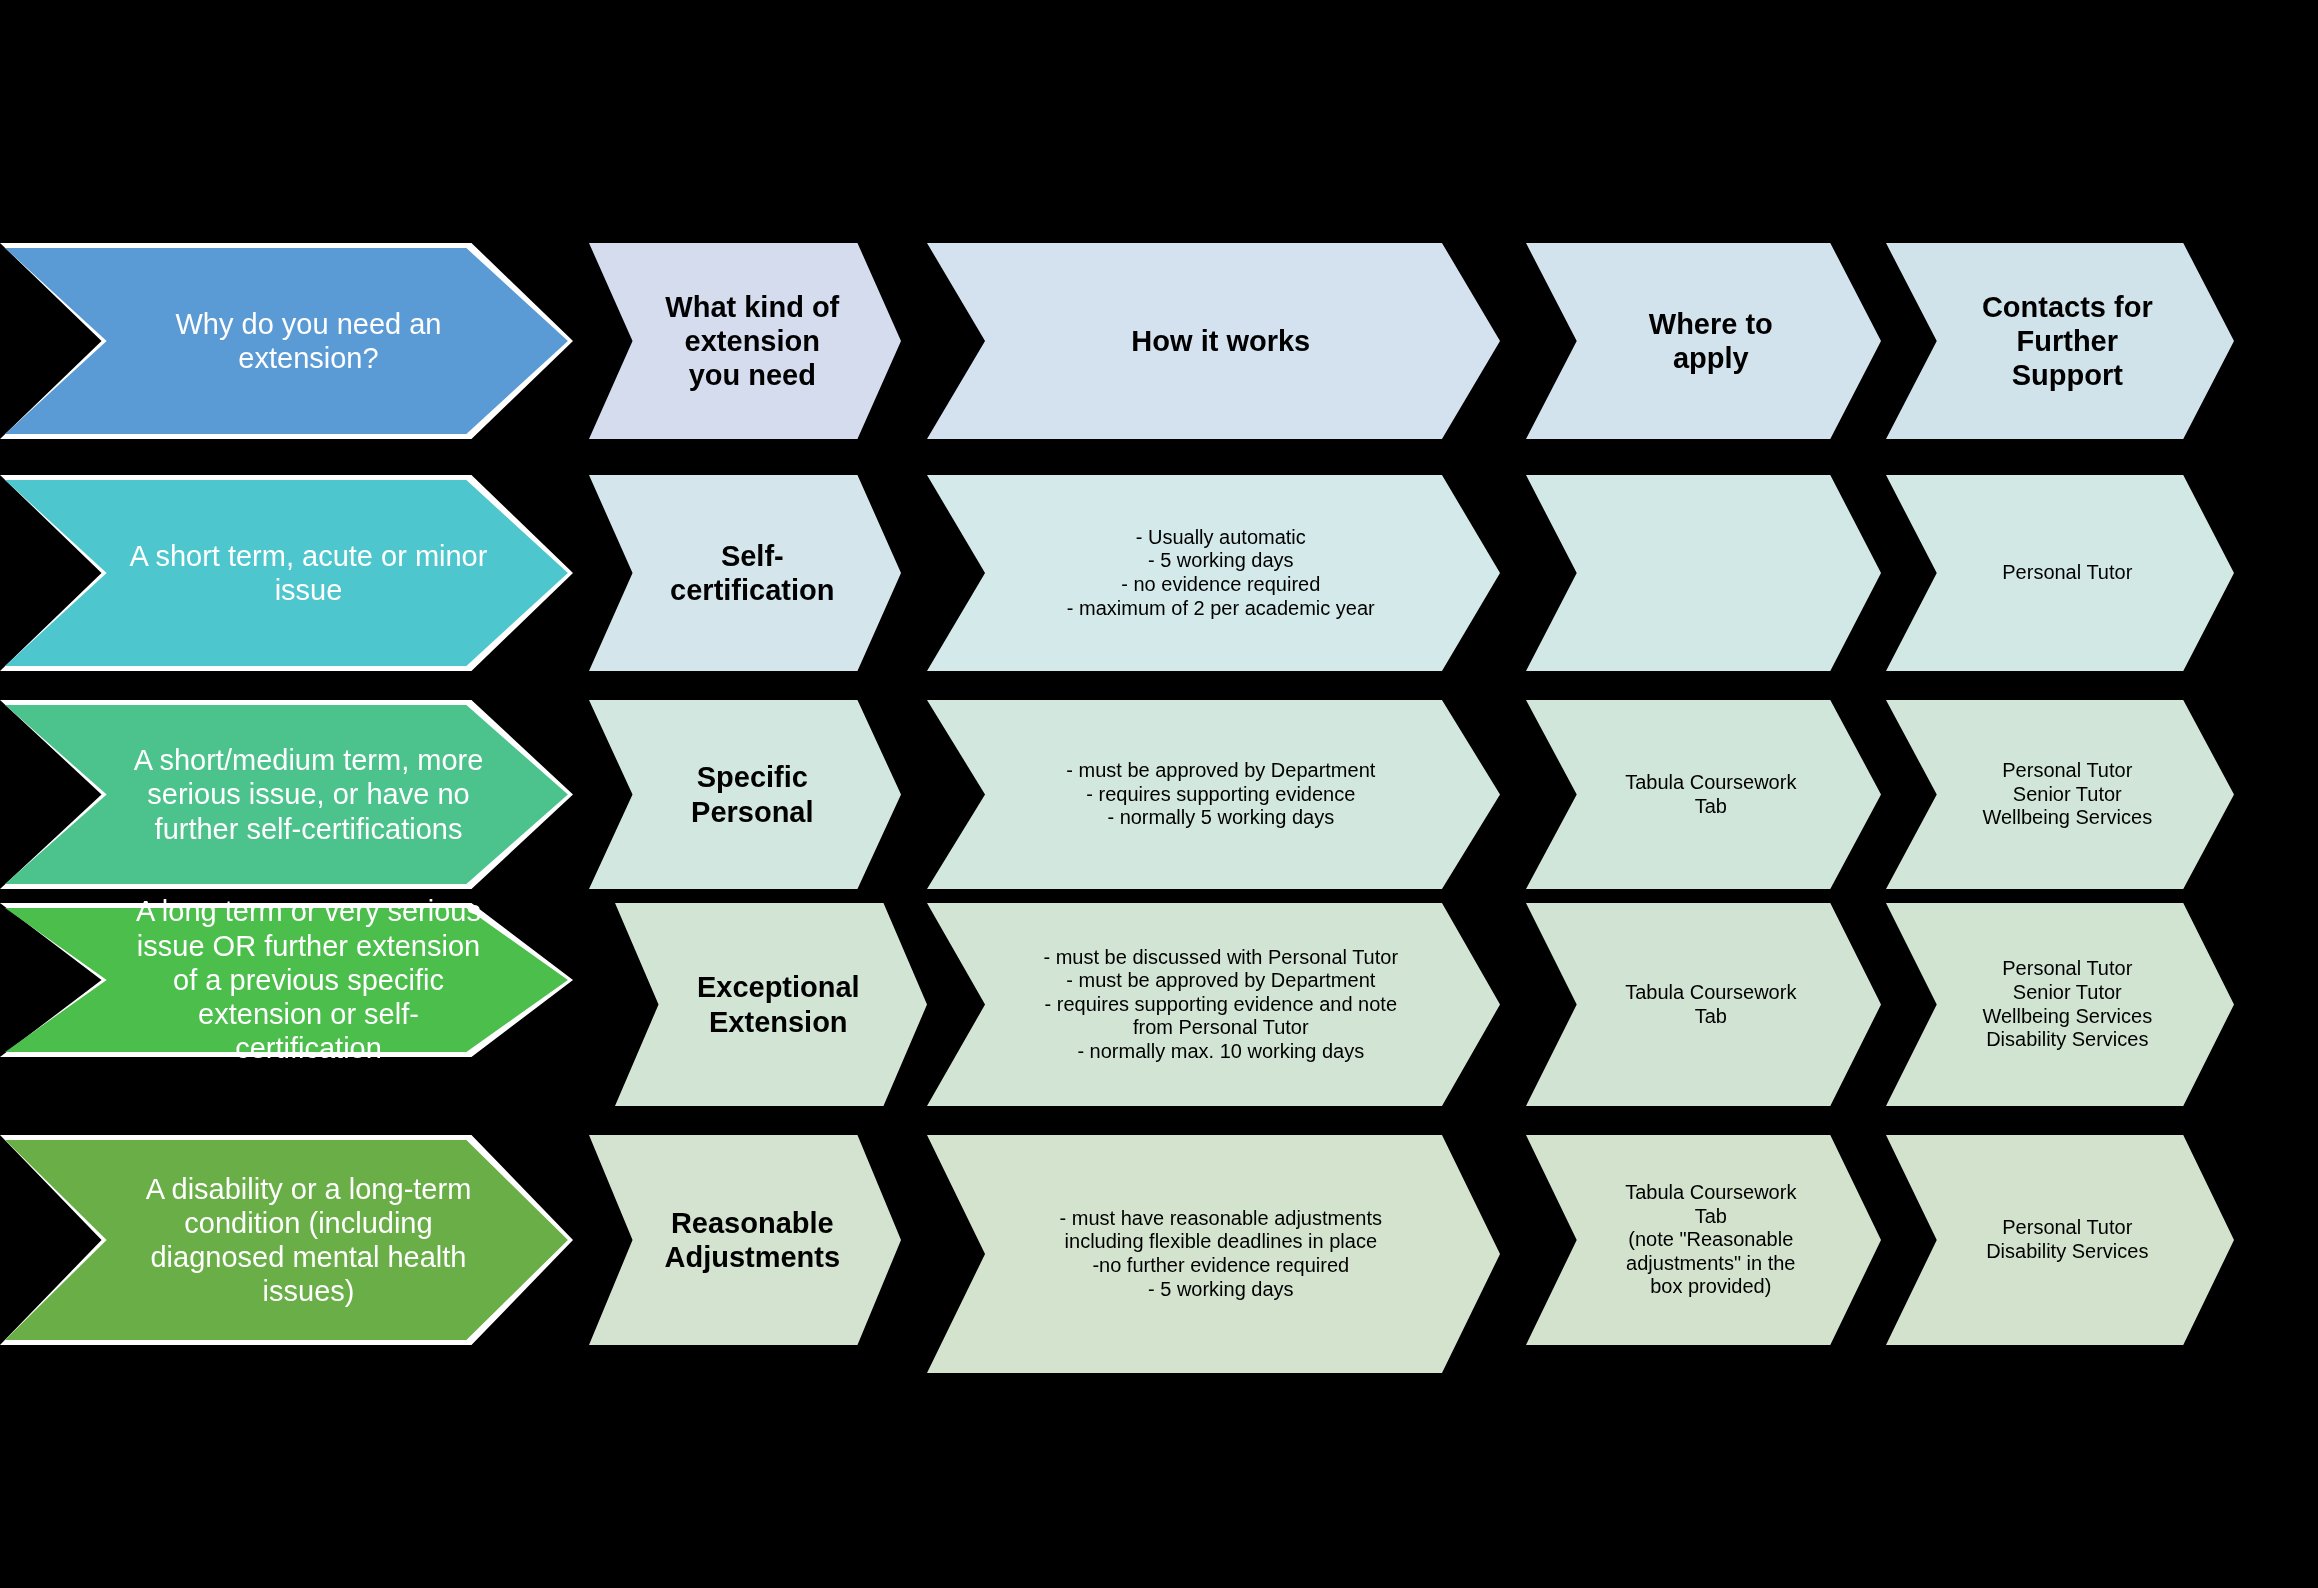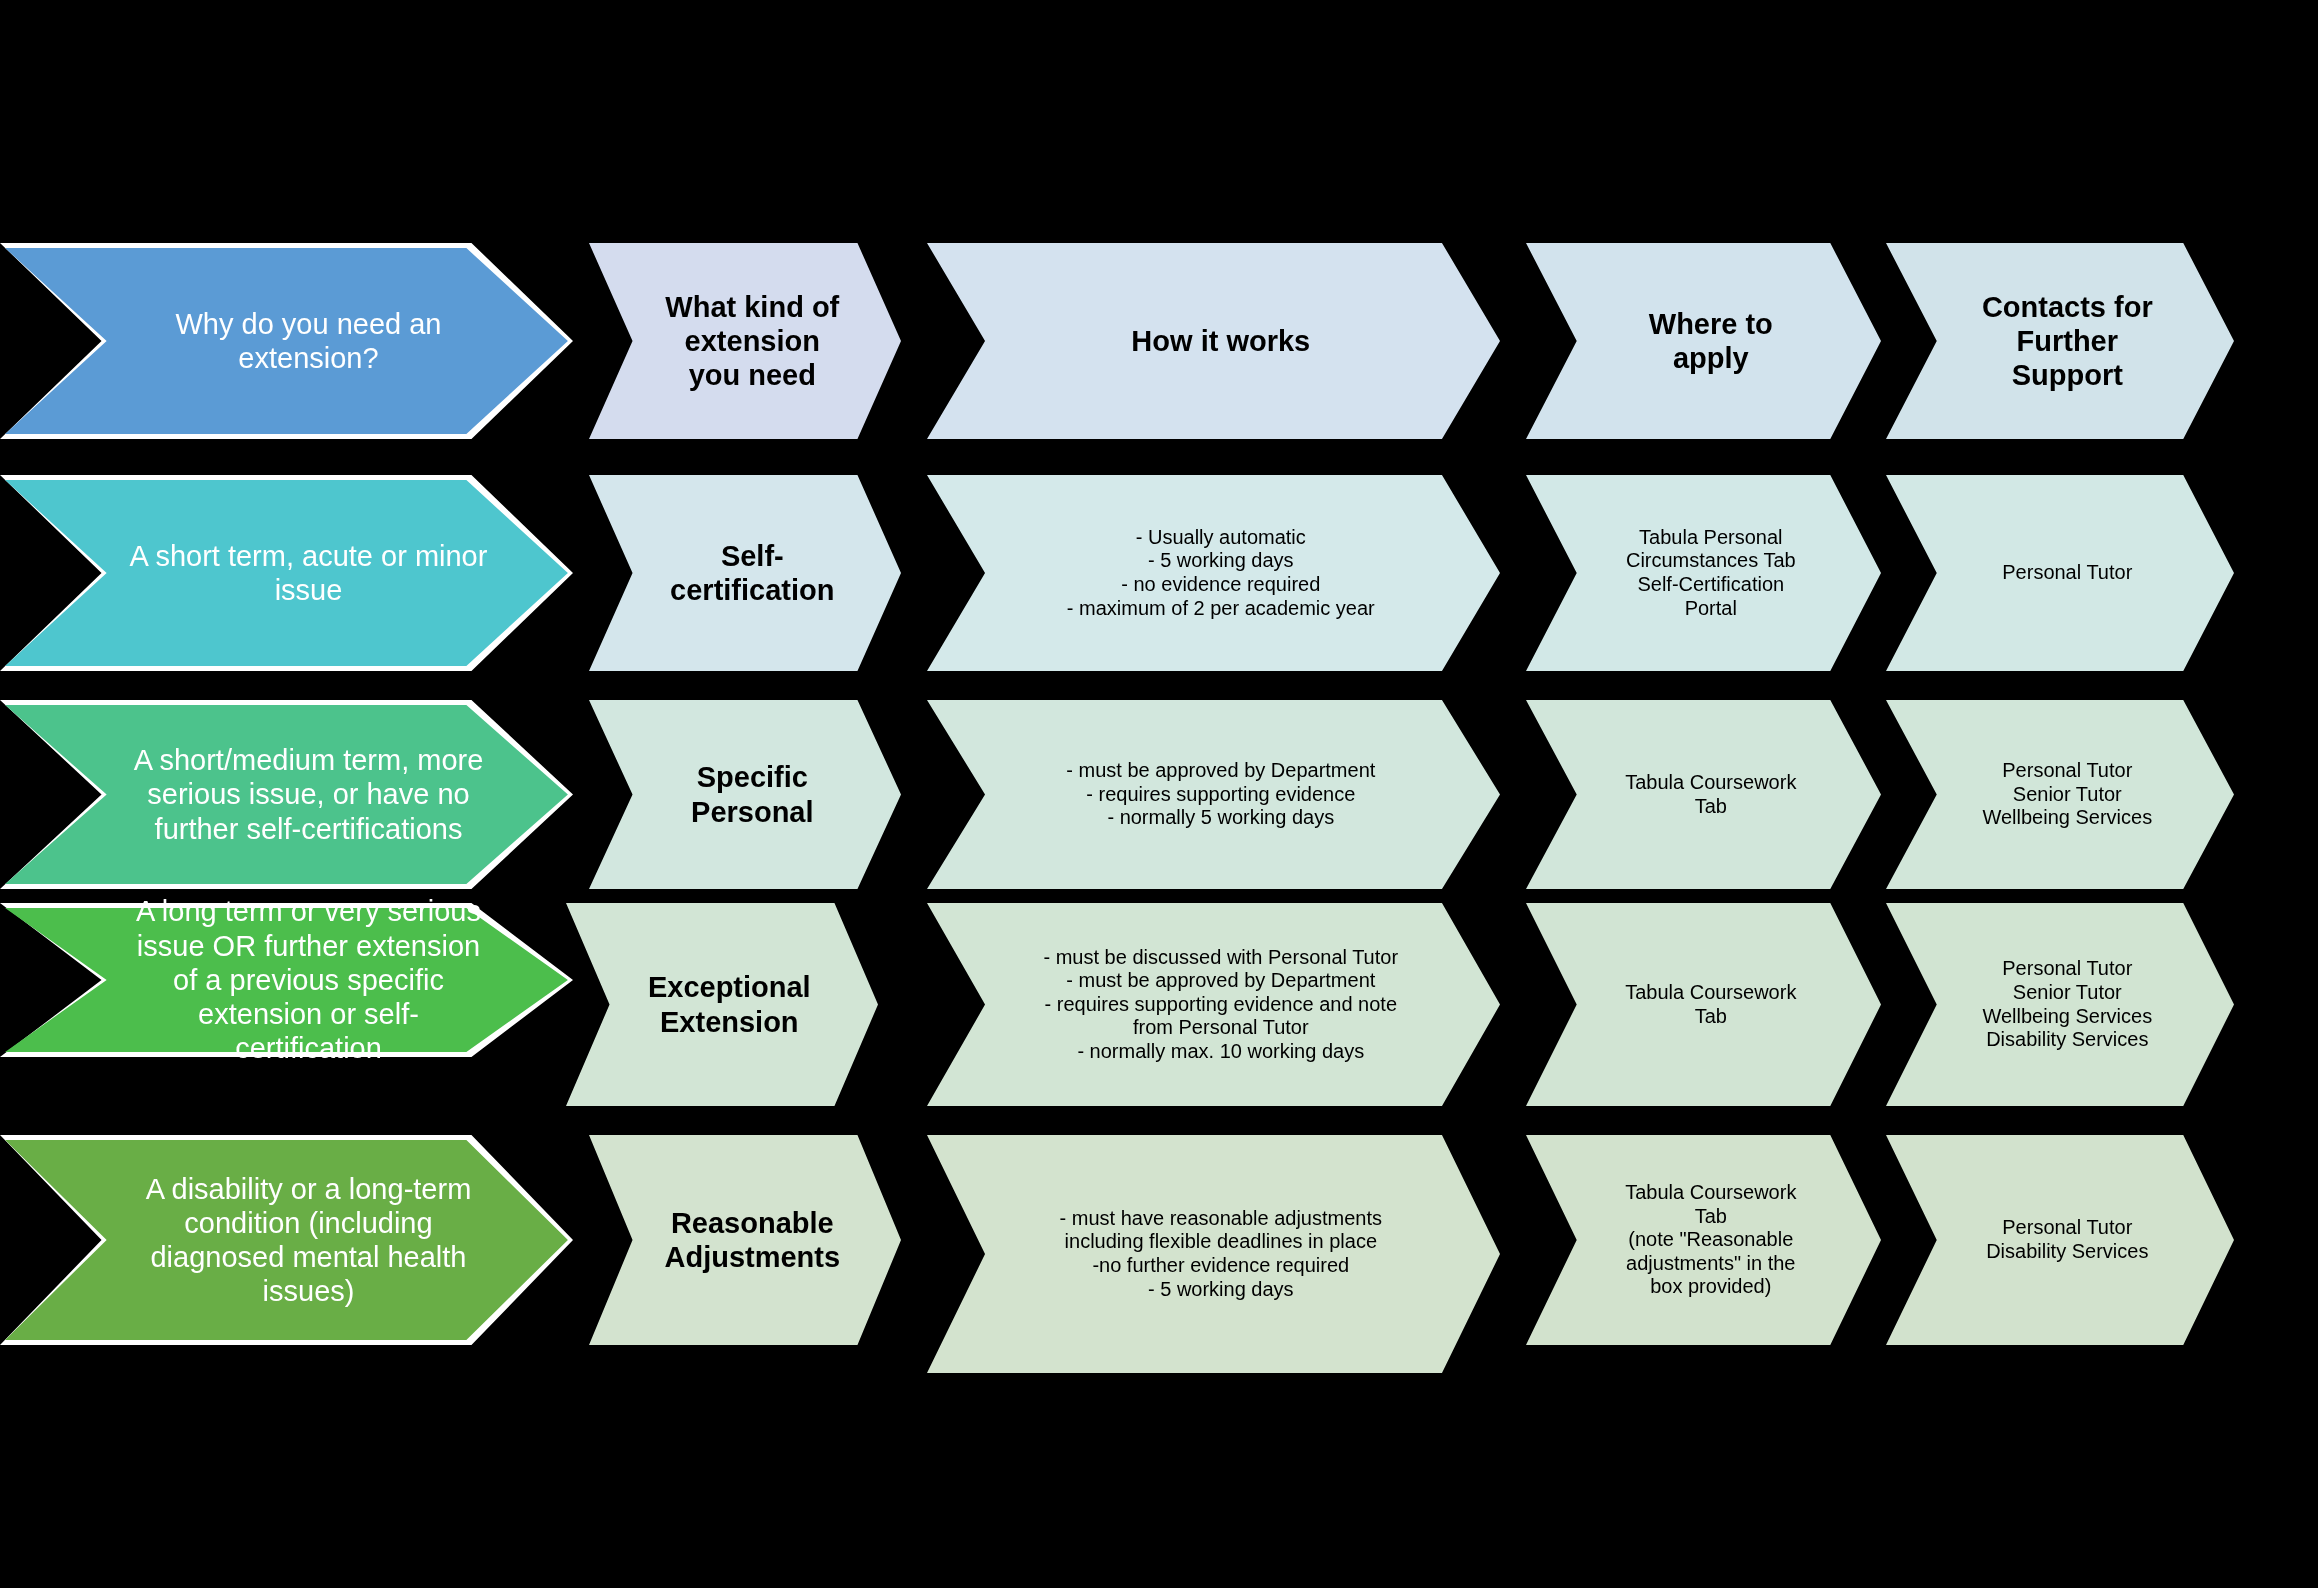--- a/index.html
+++ b/index.html
@@ -102,24 +102,20 @@
         </div>
         <div class="txt" style="transform: translateX(7.3px);">- Usually automatic
 - 5 working days
 - no evidence required
 - maximum of 2 per academic year</div>
       </div>
       <div class="cell c4" style="left: 1526px; width: 355px; height: 196px;">
         <div class="shape">
           <div class="fill" style="background: rgb(210, 232, 231); inset: 0px; clip-path: polygon(0% 0%, 85.714% 0%, 100% 50%, 85.714% 100%, 0% 100%, 14.286% 50%);"></div>
         </div>
-        <div class="txt" style="transform: translateX(7.3px);">Tabula Personal
-Circumstances Tab
-Self-Certification
-Portal</div>
       </div>
       <div class="cell c5" style="left: 1886px; width: 348px; height: 196px;">
         <div class="shape">
           <div class="fill" style="background: rgb(210, 232, 229); inset: 0px; clip-path: polygon(0% 0%, 85.417% 0%, 100% 50%, 85.417% 100%, 0% 100%, 14.583% 50%);"></div>
         </div>
         <div class="txt" style="transform: translateX(7.3px);">Personal Tutor</div>
       </div>
     </div>
     <div class="row" style="top: 700px; height: 189px;">
       <div class="cell c1" style="left: 0px; width: 573px; height: 189px;">
@@ -167,21 +163,21 @@
         <div class="shape">
           <div class="outline" style="background: rgb(255, 255, 255); clip-path: polygon(0% 0%, 82.278% 0%, 100% 50%, 82.278% 100%, 0% 100%, 17.722% 50%);"></div>
           <div class="fill" style="background: rgb(76, 190, 76); inset: 5.1px; clip-path: polygon(0% 0%, 81.959% 0%, 100% 50%, 81.959% 100%, 0% 100%, 18.041% 50%);"></div>
         </div>
         <div class="txt" style="transform: translateX(22px);">A long term or very serious
 issue OR further extension
 of a previous specific
 extension or self-
 certification</div>
       </div>
-      <div class="cell c2" style="left: 566px; width: 312px; height: 203px;">
+      <div class="cell c2" style="left: 615px; width: 312px; height: 203px;">
         <div class="shape">
           <div class="fill" style="background: rgb(210, 229, 213); inset: 0px; clip-path: polygon(0% 0%, 86.047% 0%, 100% 50%, 86.047% 100%, 0% 100%, 13.953% 50%);"></div>
         </div>
         <div class="txt" style="transform: translateX(7.3px);">Exceptional
 Extension</div>
       </div>
       <div class="cell c3" style="left: 927px; width: 573px; height: 203px;">
         <div class="shape">
           <div class="fill" style="background: rgb(210, 229, 212); inset: 0px; clip-path: polygon(0% 0%, 89.873% 0%, 100% 50%, 89.873% 100%, 0% 100%, 10.127% 50%);"></div>
         </div>

